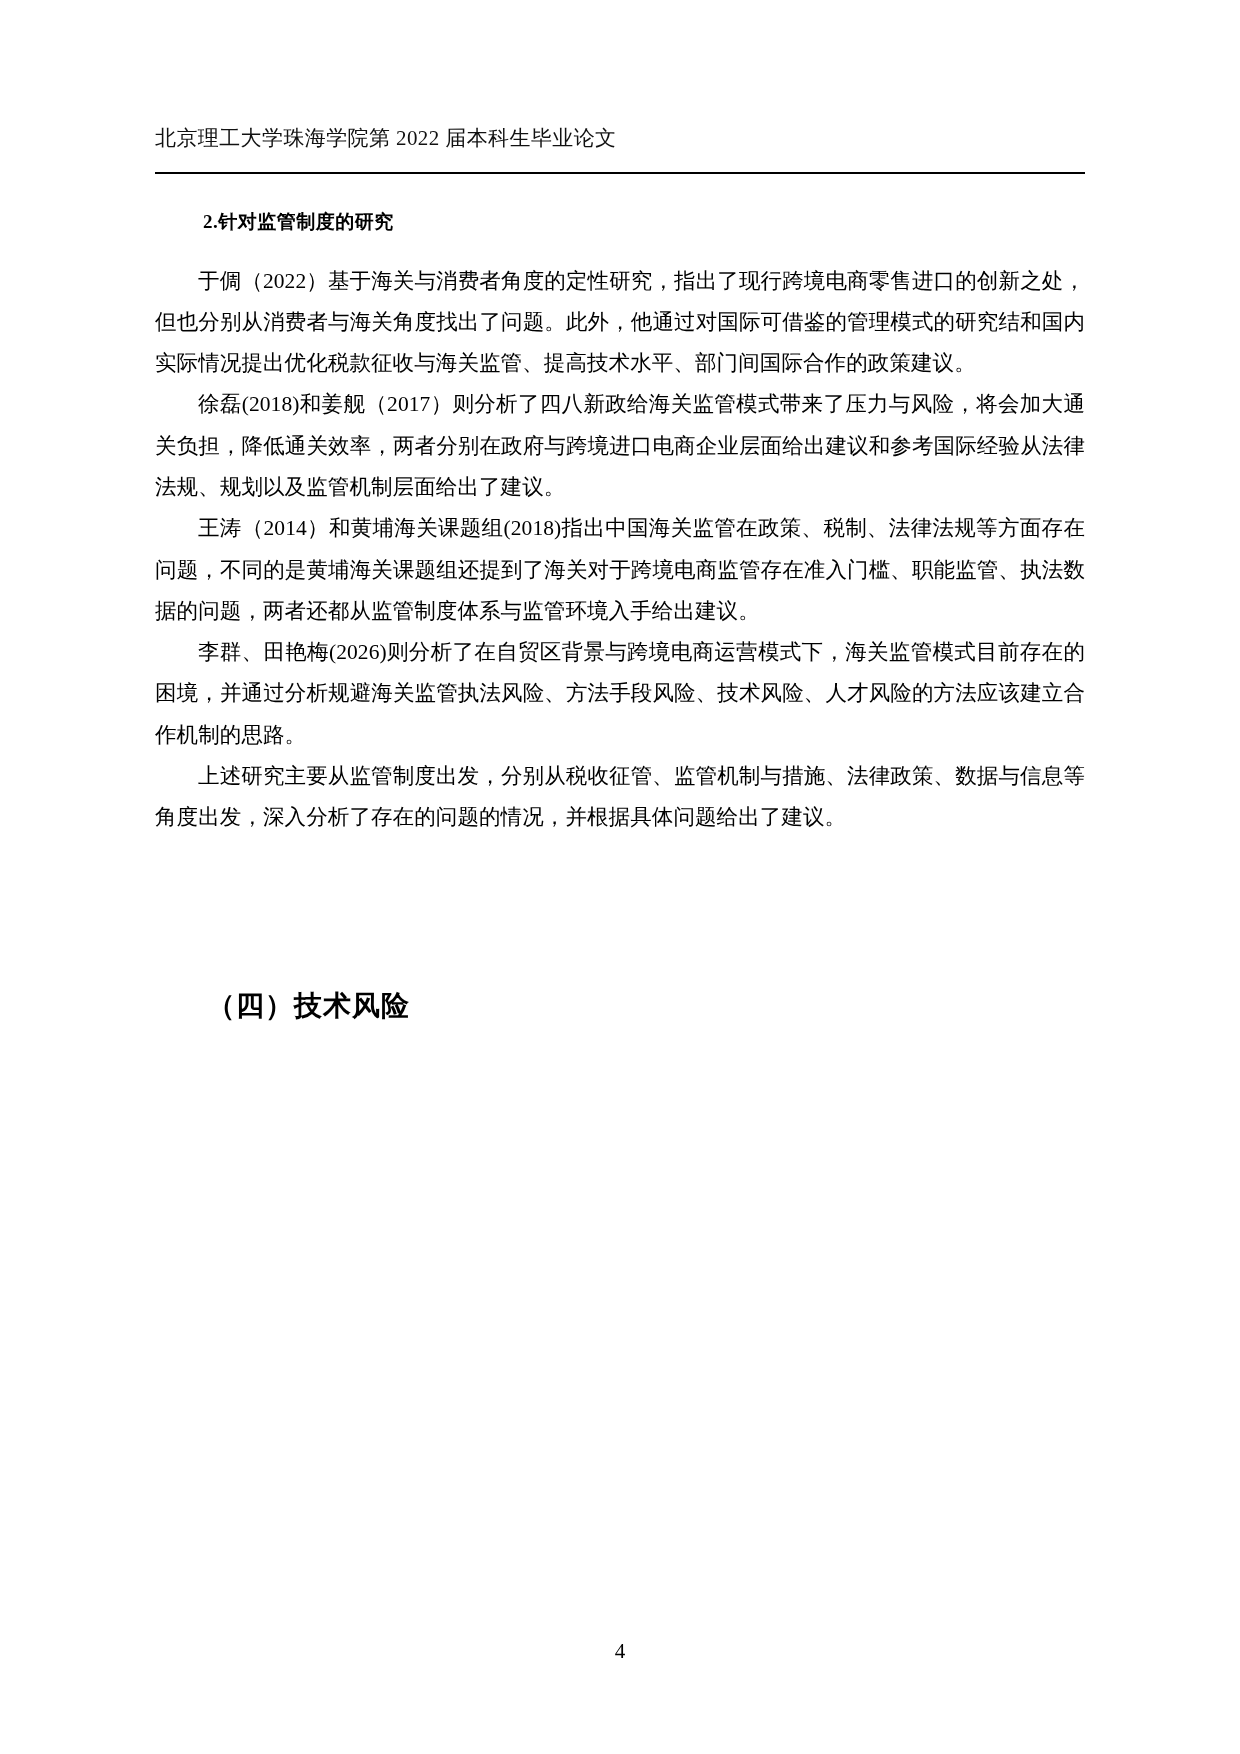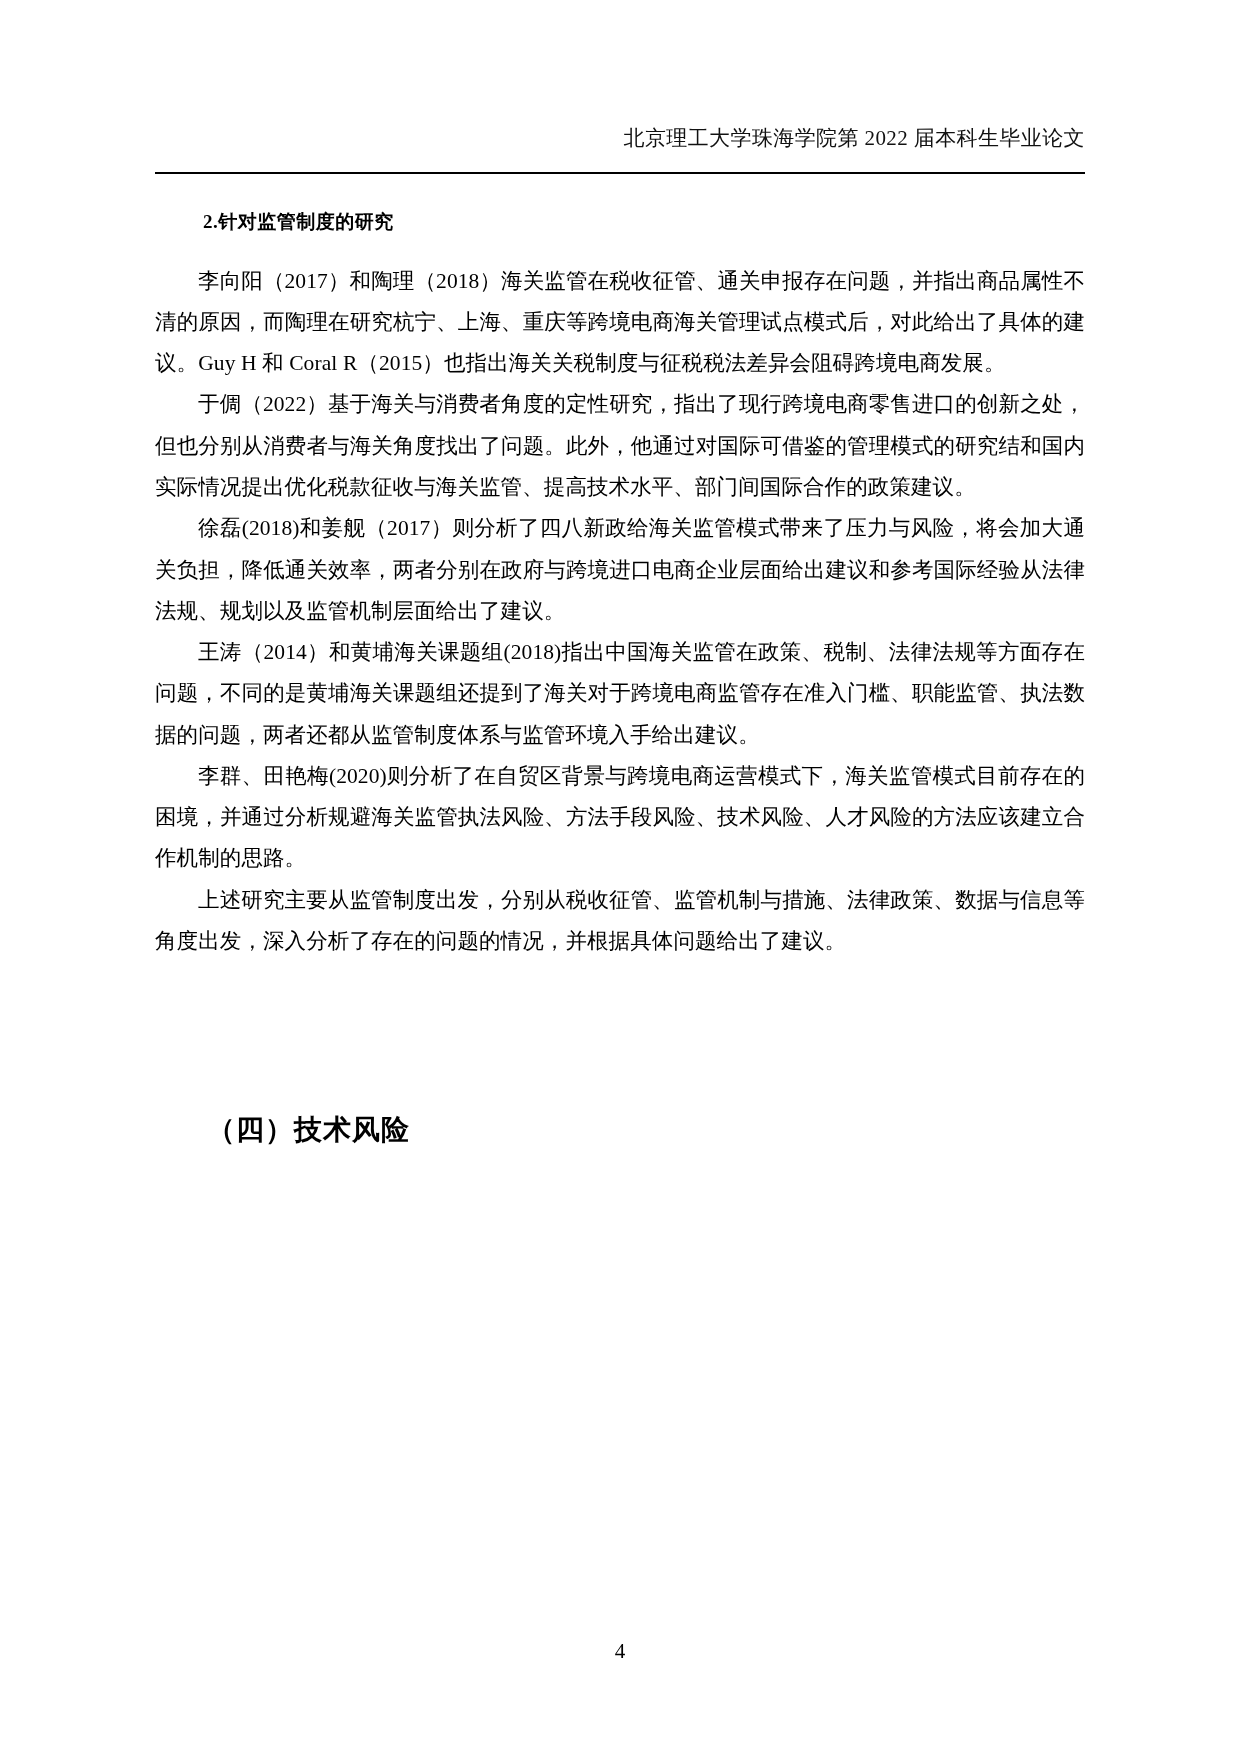--- a/index.html
+++ b/index.html
@@ -19,21 +19,21 @@
     overflow: hidden;
   }
   .page-inner {
     position: absolute;
     left: 155px;
     top: 0;
     width: 930px;
     height: 1754px;
   }
   .running-head {
-    text-align: right;
+    text-align: left;
     font-size: 21px;
     line-height: 1;
     padding-top: 128px;
     letter-spacing: 0.4px;
     color: #111;
   }
   .header-rule {
     margin-top: 23px;
     border: 0;
     border-top: 2.6px solid #000;
@@ -86,25 +86,24 @@
 <div class="page">
   <div class="page-inner">
 
     <div class="running-head">北京理工大学珠海学院第 2022 届本科生毕业论文</div>
 
     <hr class="header-rule">
 
     <h2 class="section-heading">2.针对监管制度的研究</h2>
 
     <div class="body-block">
-      <p class="para">李向阳（2017）和陶理（2018）海关监管在税收征管、通关申报存在问题，并指出商品属性不清的原因，而陶理在研究杭宁、上海、重庆等跨境电商海关管理试点模式后，对此给出了具体的建议。Guy H 和 Coral R（2015）也指出海关关税制度与征税税法差异会阻碍跨境电商发展。</p>
       <p class="para">于倜（2022）基于海关与消费者角度的定性研究，指出了现行跨境电商零售进口的创新之处，但也分别从消费者与海关角度找出了问题。此外，他通过对国际可借鉴的管理模式的研究结和国内实际情况提出优化税款征收与海关监管、提高技术水平、部门间国际合作的政策建议。</p>
       <p class="para">徐磊(2018)和姜舰（2017）则分析了四八新政给海关监管模式带来了压力与风险，将会加大通关负担，降低通关效率，两者分别在政府与跨境进口电商企业层面给出建议和参考国际经验从法律法规、规划以及监管机制层面给出了建议。</p>
       <p class="para">王涛（2014）和黄埔海关课题组(2018)指出中国海关监管在政策、税制、法律法规等方面存在问题，不同的是黄埔海关课题组还提到了海关对于跨境电商监管存在准入门槛、职能监管、执法数据的问题，两者还都从监管制度体系与监管环境入手给出建议。</p>
-      <p class="para">李群、田艳梅(2020)则分析了在自贸区背景与跨境电商运营模式下，海关监管模式目前存在的困境，并通过分析规避海关监管执法风险、方法手段风险、技术风险、人才风险的方法应该建立合作机制的思路。</p>
+      <p class="para">李群、田艳梅(2026)则分析了在自贸区背景与跨境电商运营模式下，海关监管模式目前存在的困境，并通过分析规避海关监管执法风险、方法手段风险、技术风险、人才风险的方法应该建立合作机制的思路。</p>
       <p class="para">上述研究主要从监管制度出发，分别从税收征管、监管机制与措施、法律政策、数据与信息等角度出发，深入分析了存在的问题的情况，并根据具体问题给出了建议。</p>
     </div>
 
     <div class="gap-large"></div>
 
     <h2 class="subsection-heading">（四）技术风险</h2>
 
     <div class="gap-mid"></div>
 
 

